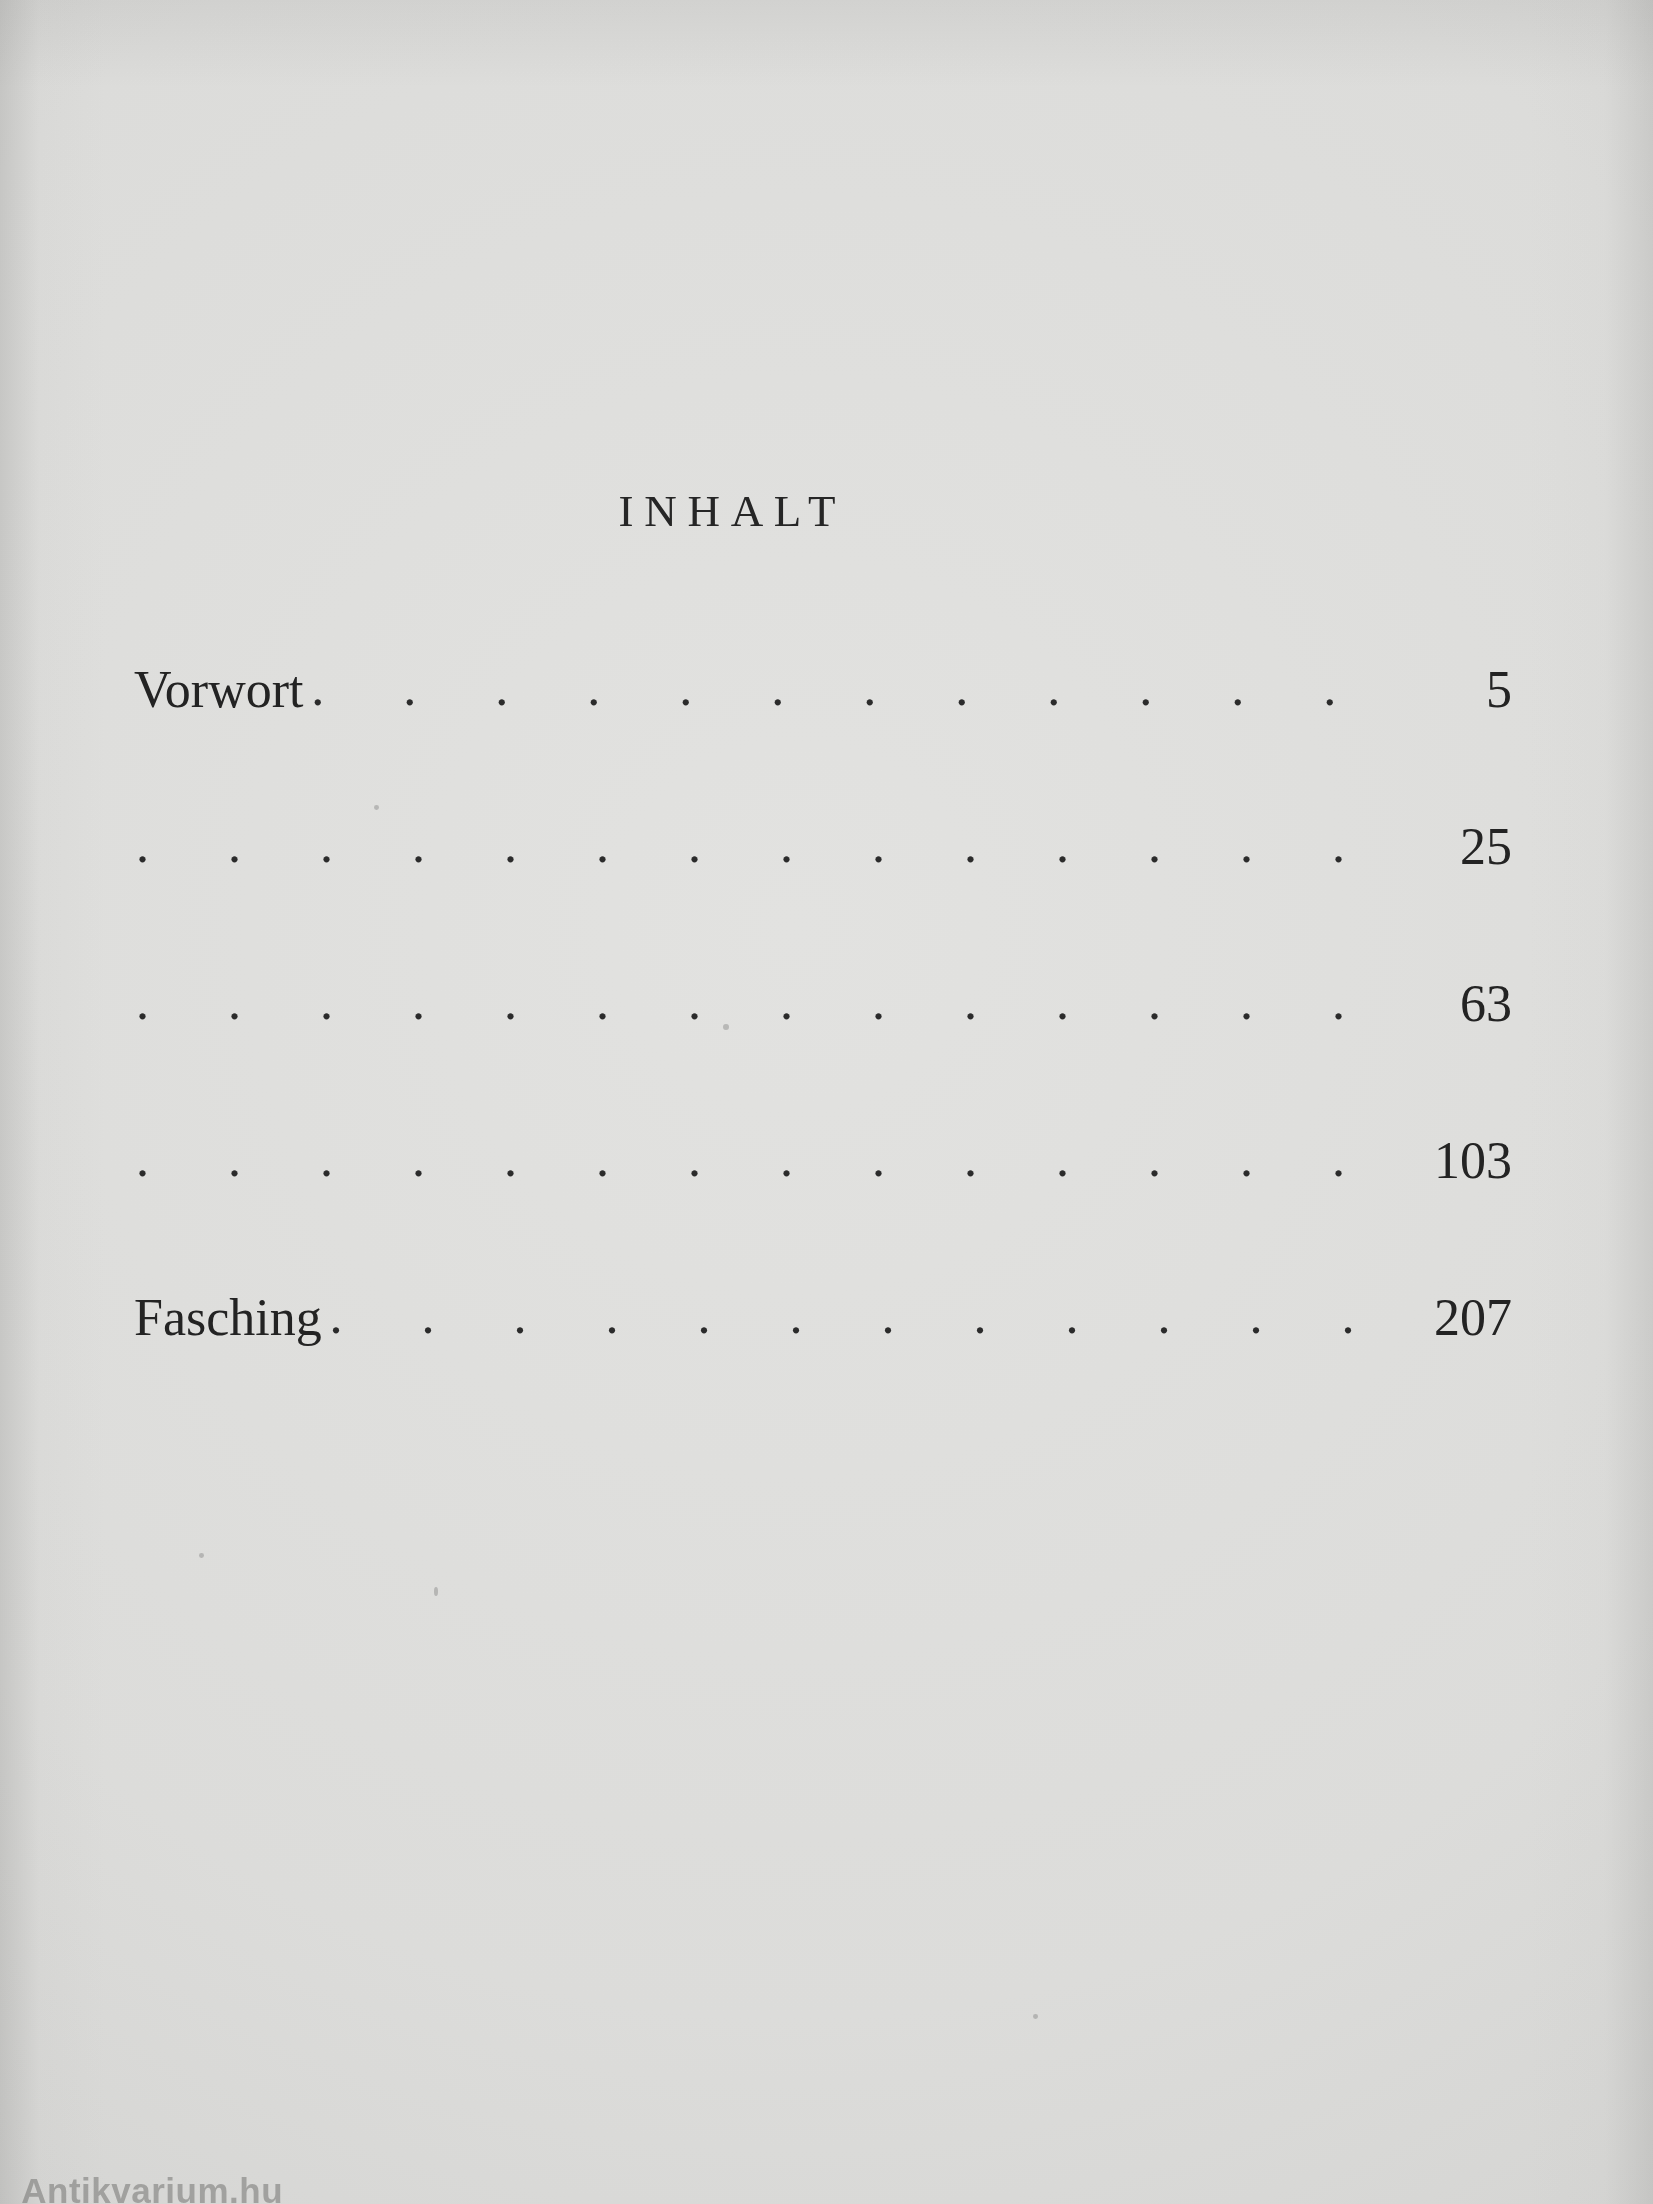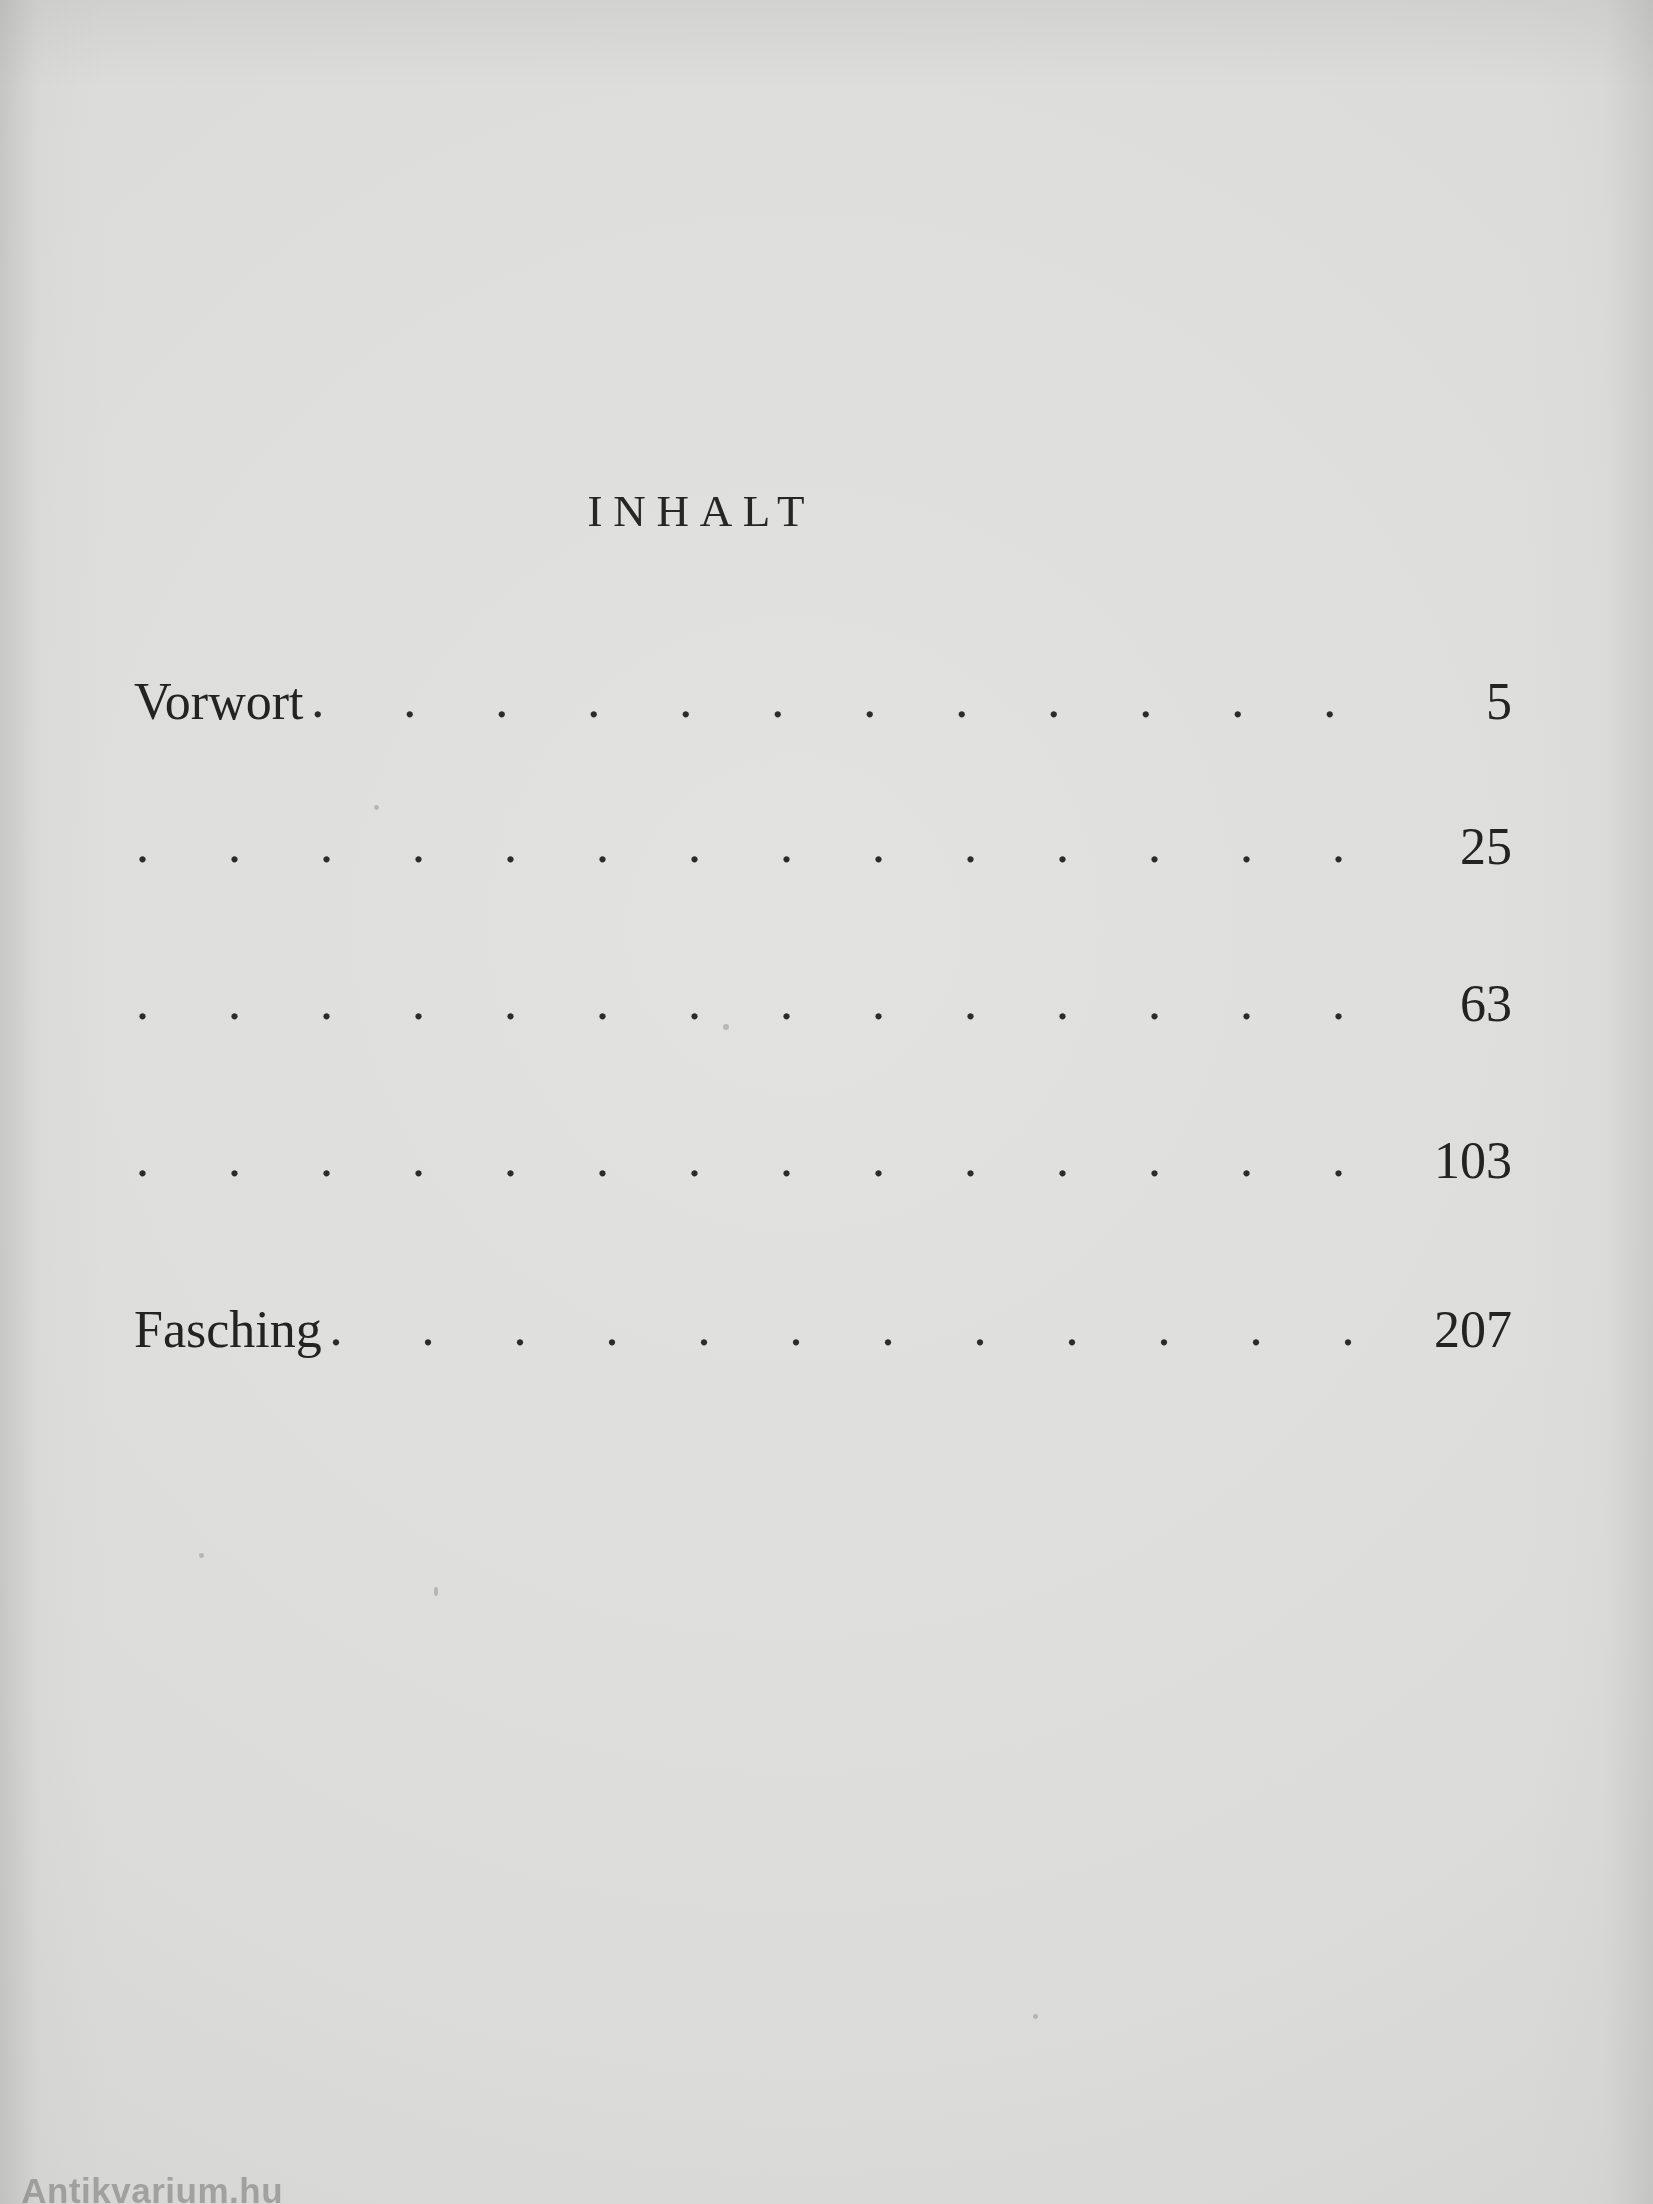--- a/index.html
+++ b/index.html
@@ -44,41 +44,41 @@
   .toc-title {
     position: absolute;
     top: 485px;
     left: 0;
     width: 1392px;
     text-align: center;
     font-size: 45px;
     letter-spacing: 10.7px;
     color: #262626;
     text-indent: 10.7px;
+    padding-left: 31px;
   }
 
   .toc-list {
     position: absolute;
     top: 660px;
     left: 134px;
     width: 1378px;
   }
 
   .toc-row {
     display: flex;
     align-items: baseline;
     font-size: 52px;
     color: #232323;
     height: 157px;
   }
 
   .toc-label {
     white-space: nowrap;
     padding-right: 5.8px;
-    margin-top: 12px;
   }
 
   .toc-dots {
     flex: 1 1 auto;
     overflow: hidden;
     white-space: nowrap;
     letter-spacing: 33px;
     color: #2b2b2b;
     margin: 0 3.9px 0 1.9px;
     position: relative;

